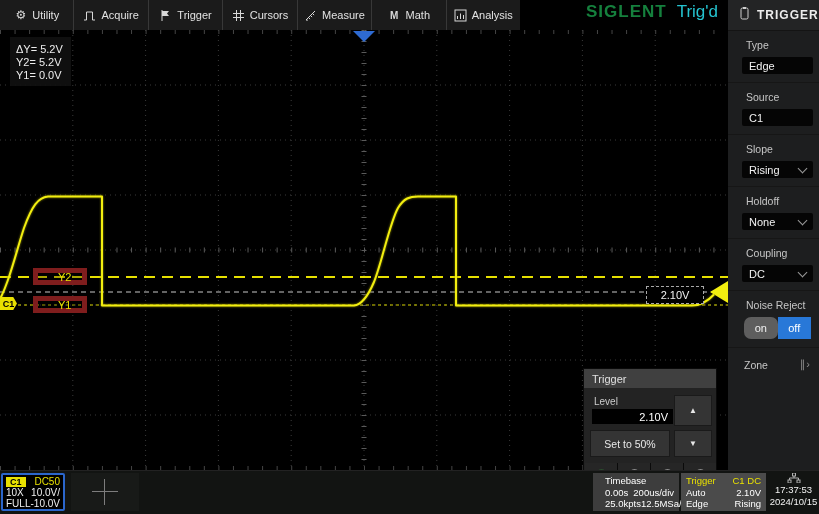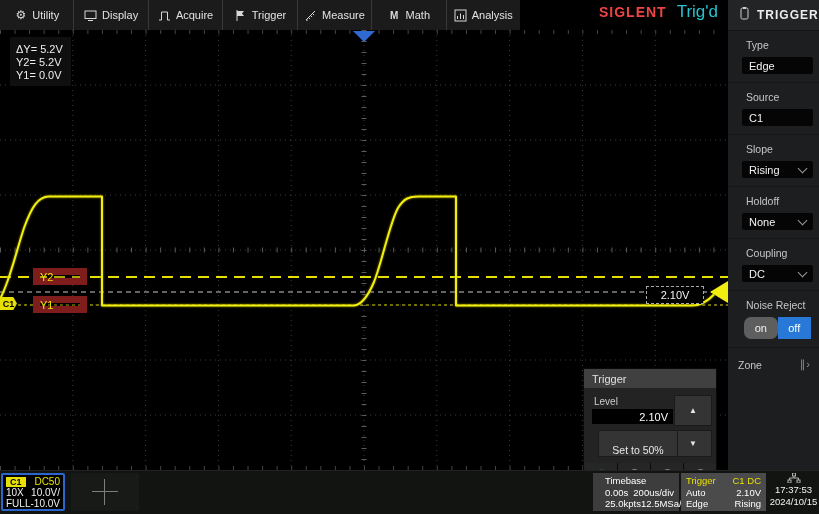--- a/index.html
+++ b/index.html
@@ -8,66 +8,66 @@
 
   
   .topbar{position:absolute;left:0;top:0;width:819px;height:30px;background:#000;}
   .menu{position:absolute;left:0;top:0;height:30px;width:520px;display:flex;background:#1b1b1b;}
   .menu-item{flex:1;display:flex;align-items:center;justify-content:center;gap:5px;
              border-right:1px solid #383838;color:#e2e2e2;font-size:11px;cursor:default;}
   .menu-item .mi{width:13px;height:13px;display:flex;align-items:center;justify-content:center;color:#d8d8d8;font-size:12px;}
   .mi svg{display:block;}
   .brand{position:absolute;right:101px;top:2px;width:150px;text-align:right;}
   .brand-row{display:flex;justify-content:flex-end;align-items:baseline;gap:10px;}
-  .logo{color:#ef4444;font-size:14px;font-weight:bold;letter-spacing:1px;}
+  .logo{color:#15803d;font-size:17px;font-weight:bold;letter-spacing:1px;}
   .trigd{color:#25c3cf;font-size:17px;}
   .freq{color:#e8e000;font-size:11px;margin-top:1px;}
 
   
   .sidebar{position:absolute;left:728px;top:0;width:91px;height:470px;background:#1d1e1f;}
   .sb-head{height:30px;display:flex;align-items:center;gap:8px;padding-left:12px;background:#232425;color:#ececec;
            font-size:12px;font-weight:bold;letter-spacing:1px;border-bottom:1px solid #141414;}
   .sb-sec{padding:6px 6px 8px 14px;border-bottom:1px solid #161616;}
   .sb-label{color:#c6c6c6;font-size:10.5px;margin:2px 0 6px 4px;}
   .sb-box{height:17px;background:#050505;border-radius:2px;color:#f2f2f2;font-size:11px;
           display:flex;align-items:center;padding:0 7px;justify-content:space-between;}
   .chev{width:6px;height:6px;border-right:1.5px solid #9a9a9a;border-bottom:1.5px solid #9a9a9a;
         transform:rotate(45deg);margin-top:-3px;}
   .onoff{display:flex;height:22px;margin:0 2px;}
   .onoff div{flex:1;display:flex;align-items:center;justify-content:center;font-size:11px;}
   .btn-on{background:#5e5e5e;color:#f0f0f0;border-radius:7px;}
   .btn-off{background:#2878d8;color:#fff;}
-  .zone-row{display:flex;justify-content:space-between;align-items:center;padding:10px 8px 10px 10px;color:#c6c6c6;font-size:10.5px;}
+  .zone-row{display:flex;justify-content:space-between;align-items:center;padding:10px 8px 10px 16px;color:#c6c6c6;font-size:10.5px;}
   .zone-ico{color:#8f8f8f;font-size:11px;letter-spacing:1px;}
 
   
   .grid{position:absolute;left:0;top:30px;width:728px;height:440px;background:#000;}
   .trig-pos{position:absolute;left:353px;top:1px;width:0;height:0;
             border-left:11px solid transparent;border-right:11px solid transparent;border-top:11px solid #2e6ad1;}
   .readout{position:absolute;left:10px;top:7px;background:rgba(16,16,16,.92);color:#ededed;
            font-size:11px;line-height:13px;padding:6px 8px 4px 6px;}
-  .curs-tag{position:absolute;width:54px;height:17px;border:7px solid #7f1d1d;color:#e8e000;
-            background:rgba(0,0,0,.25);font-size:11px;display:flex;align-items:center;padding-left:0;box-sizing:border-box;}
+  .curs-tag{position:absolute;width:54px;height:17px;border:5px solid #7f1d1d;color:#e8e000;
+            background:rgba(0,0,0,.25);font-size:11px;display:flex;align-items:center;padding-left:20px;box-sizing:border-box;}
   .ch-marker{position:absolute;left:0;top:267px;width:17px;height:13px;background:#e8e000;color:#000;
              font-size:9px;font-weight:bold;display:flex;align-items:center;justify-content:center;
              clip-path:polygon(0 0,78% 0,100% 50%,78% 100%,0 100%);}
   .lvl-tag{position:absolute;left:646px;top:256px;width:56px;height:16px;border:1px dashed #a8a8a8;
            background:#000;color:#f2f2f2;font-size:11px;display:flex;align-items:center;justify-content:center;}
 
   
   .dialog{position:absolute;left:583px;top:338px;width:134px;height:132px;background:#232323;border:1px solid #0a0a0a;box-sizing:border-box;}
   .dlg-head{height:19px;background:#404040;color:#e0e0e0;font-size:11px;display:flex;align-items:center;padding-left:8px;}
   .dlg-label{position:absolute;left:10px;top:27px;color:#cccccc;font-size:10px;}
   .dlg-input{position:absolute;left:8px;top:40px;width:76px;height:15px;background:#000;color:#fff;
              font-size:11px;display:flex;align-items:center;justify-content:flex-end;padding-right:5px;}
   .dlg-btn{position:absolute;background:#343434;border:1px solid #1a1a1a;color:#e8e8e8;
            display:flex;align-items:center;justify-content:center;box-sizing:border-box;}
   .dlg-up{left:90px;top:26px;width:38px;height:31px;font-size:8px;}
   .dlg-dn{left:90px;top:61px;width:38px;height:27px;font-size:8px;}
-  .dlg-50{left:14px;top:61px;width:80px;height:27px;font-size:10.5px;align-items:flex-end;}
+  .dlg-50{left:6px;top:61px;width:80px;height:27px;font-size:10.5px;}
   .modes{position:absolute;left:1px;top:94px;width:131px;height:36px;display:flex;gap:1px;background:#0a0a0a;}
   .mode{flex:1;background:#262626;display:flex;flex-direction:column;align-items:center;justify-content:center;gap:3px;}
   .radio{width:11px;height:11px;border-radius:50%;border:2px solid #8c8c8c;background:#101010;box-sizing:border-box;}
   .radio.sel{border:2px solid #2b4f2e;background:radial-gradient(circle at 35% 30%, #8ce78c 0%, #2db84b 55%, #1d8c36 100%);}
   .mode span{color:#e8e8e8;font-size:9.5px;}
 
   
   .bottombar{position:absolute;left:0;top:470px;width:819px;height:44px;background:#121412;border-top:1px solid #222;}
   .chbox{position:absolute;left:1px;top:2px;width:64px;height:38px;background:#000;border:2px solid #2b66cc;
          border-radius:2px;padding:1px 3px;box-sizing:border-box;font-size:10px;color:#f0f0f0;}
@@ -92,42 +92,41 @@
 
   <div class="topbar">
     <div class="menu">
       <div class="menu-item">
         <span class="mi">⚙</span>
         <span>Utility</span>
       </div>
       <div class="menu-item">
         <span class="mi">
           <svg width="13" height="13" viewBox="0 0 13 13">
-              <rect x="1" y="2" width="11" height="7.5" fill="none" stroke="#d8d8d8"></rect>
-              <line x1="4" y1="11.5" x2="9" y2="11.5" stroke="#d8d8d8"></line>
-            </svg>
-        </span>
-        <span>Display</span>
-      </div>
-      <div class="menu-item">
-        <span class="mi">
-          <svg width="13" height="13" viewBox="0 0 13 13">
               <path d="M1 11 H3.5 V3 H9.5 V11 H12" fill="none" stroke="#d8d8d8"></path>
             </svg>
         </span>
         <span>Acquire</span>
       </div>
       <div class="menu-item">
         <span class="mi">
           <svg width="13" height="13" viewBox="0 0 13 13">
               <line x1="3" y1="1" x2="3" y2="12" stroke="#d8d8d8"></line>
               <path d="M3 2 H10 L8 4.5 L10 7 H3 Z" fill="#d8d8d8"></path>
             </svg>
         </span>
         <span>Trigger</span>
+      </div>
+      <div class="menu-item">
+        <span class="mi">
+          <svg width="13" height="13" viewBox="0 0 13 13">
+              <path d="M4.5 1 V12 M8.5 1 V12 M1 4.5 H12 M1 8.5 H12" stroke="#d8d8d8" fill="none"></path>
+            </svg>
+        </span>
+        <span>Cursors</span>
       </div>
       <div class="menu-item">
         <span class="mi">
           <svg width="13" height="13" viewBox="0 0 13 13">
               <path d="M2 11 L11 2 M4.5 8.5 l1.6 1.6 M6.5 6.5 l1.6 1.6 M8.5 4.5 l1.6 1.6 M2 11 l1.8 .2" stroke="#d8d8d8" fill="none"></path>
             </svg>
         </span>
         <span>Measure</span>
       </div>
       <div class="menu-item">

